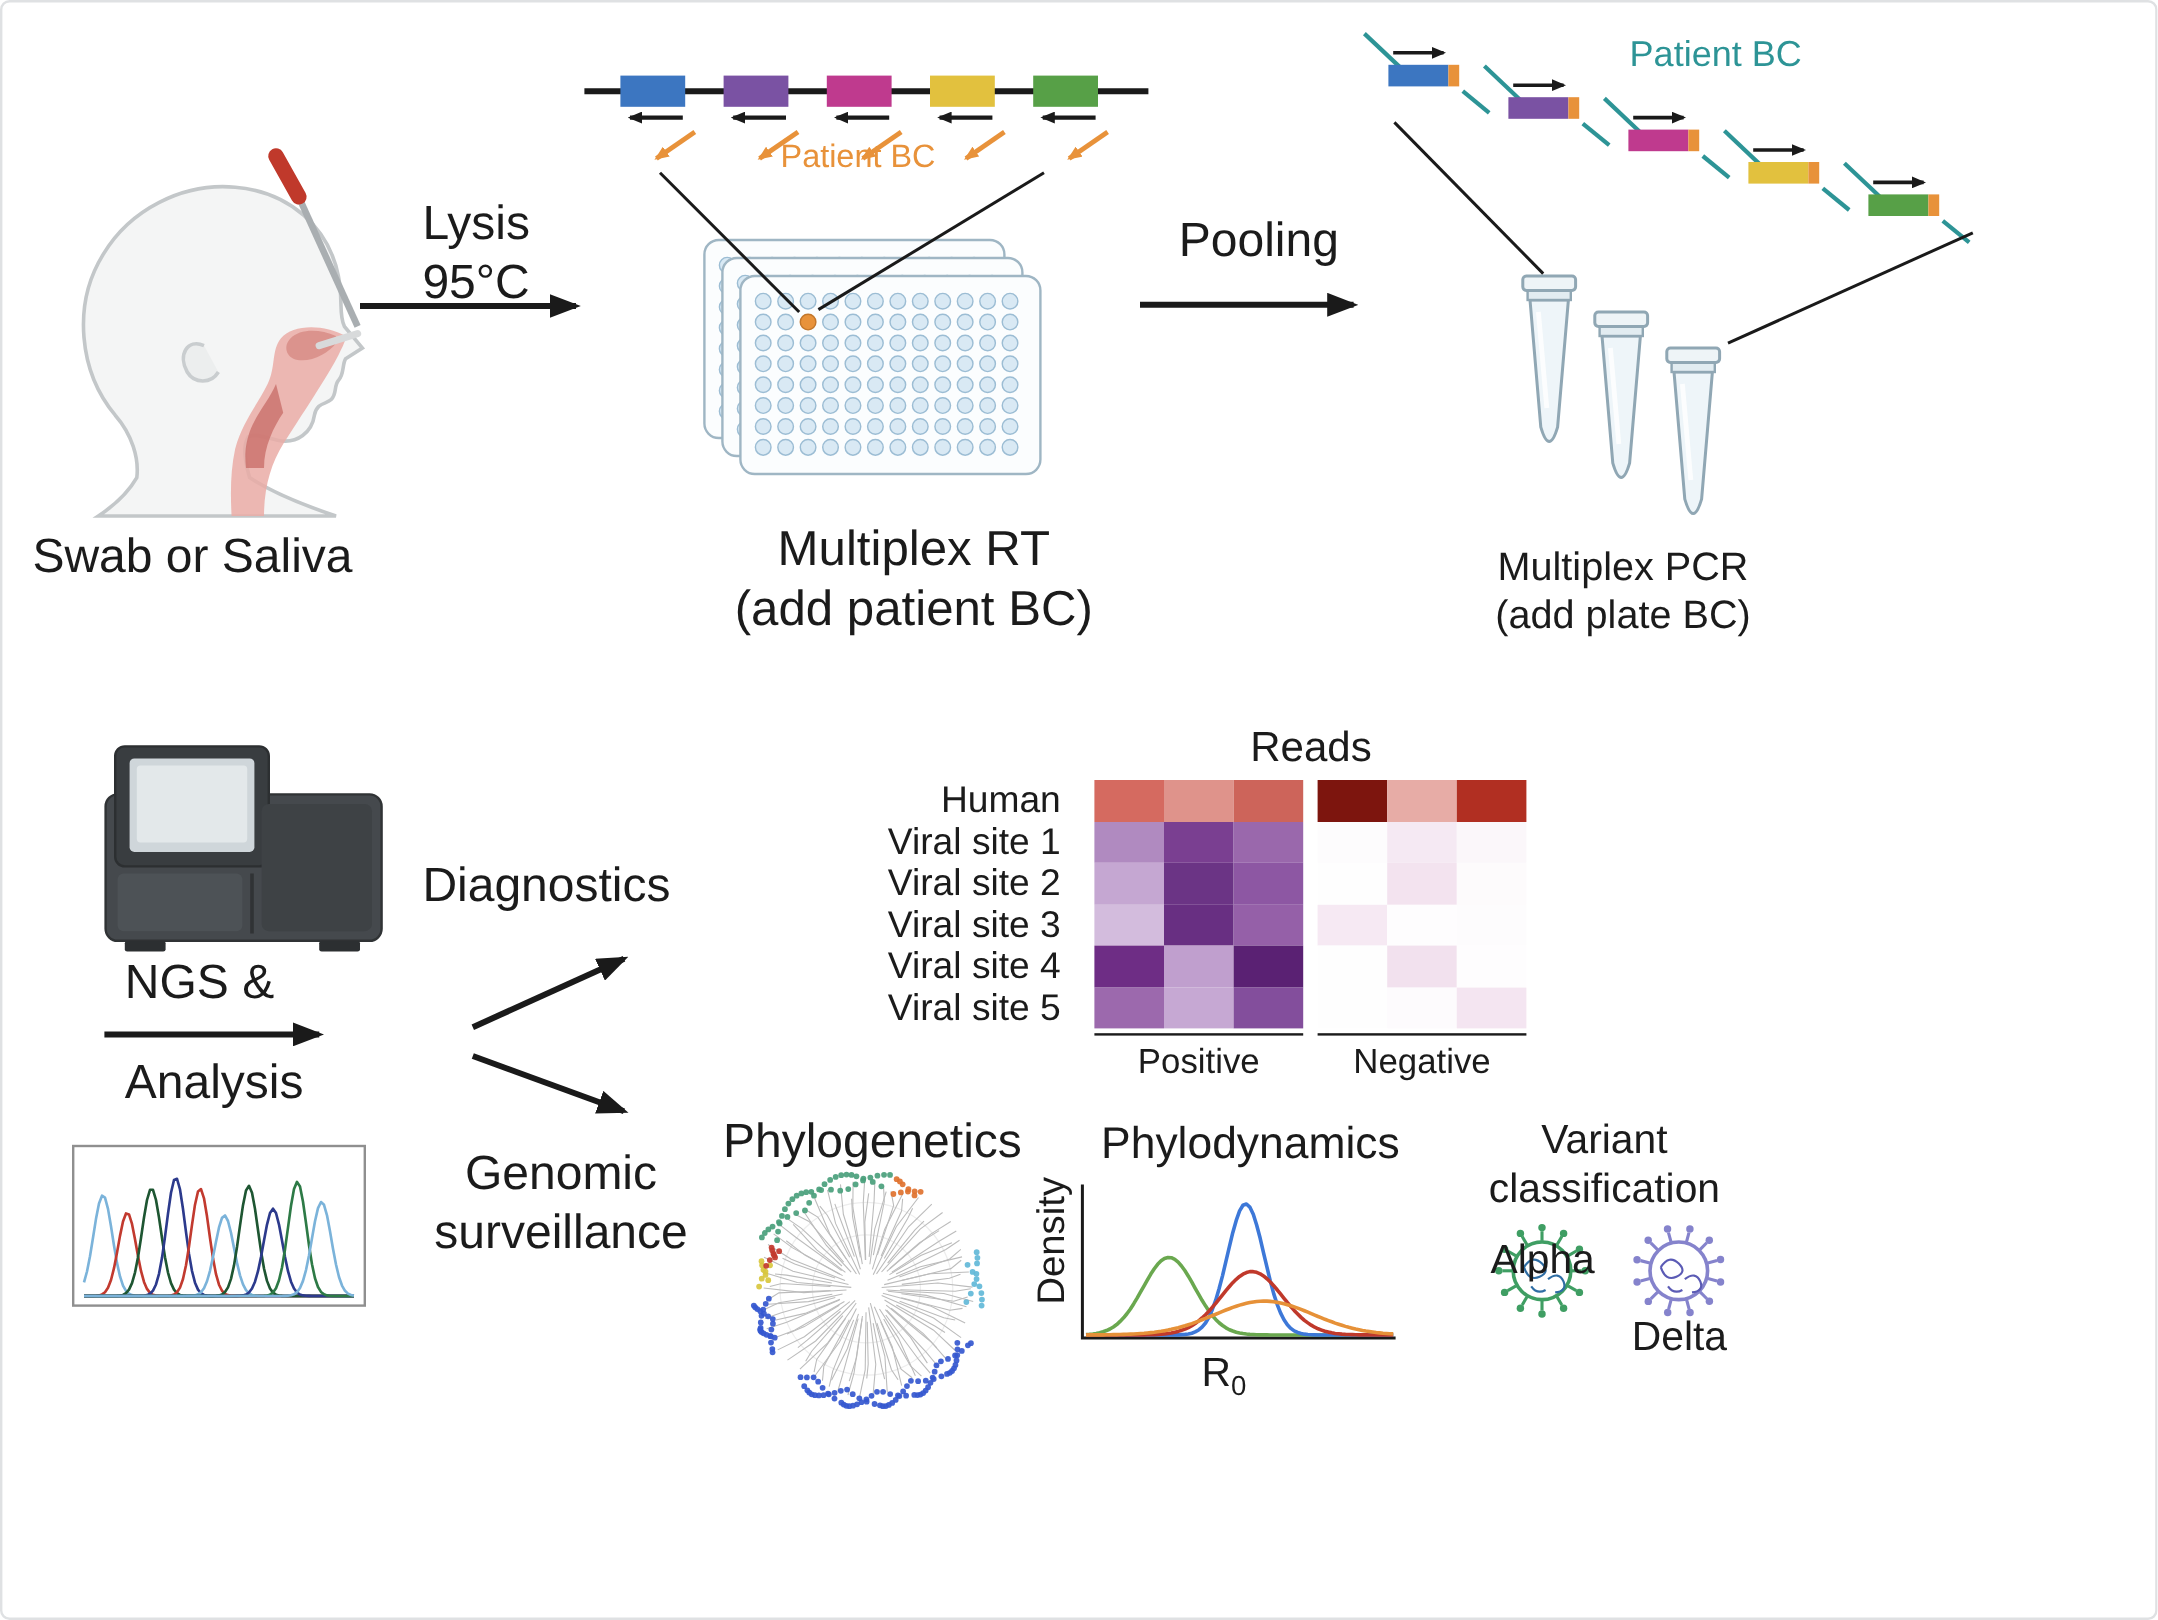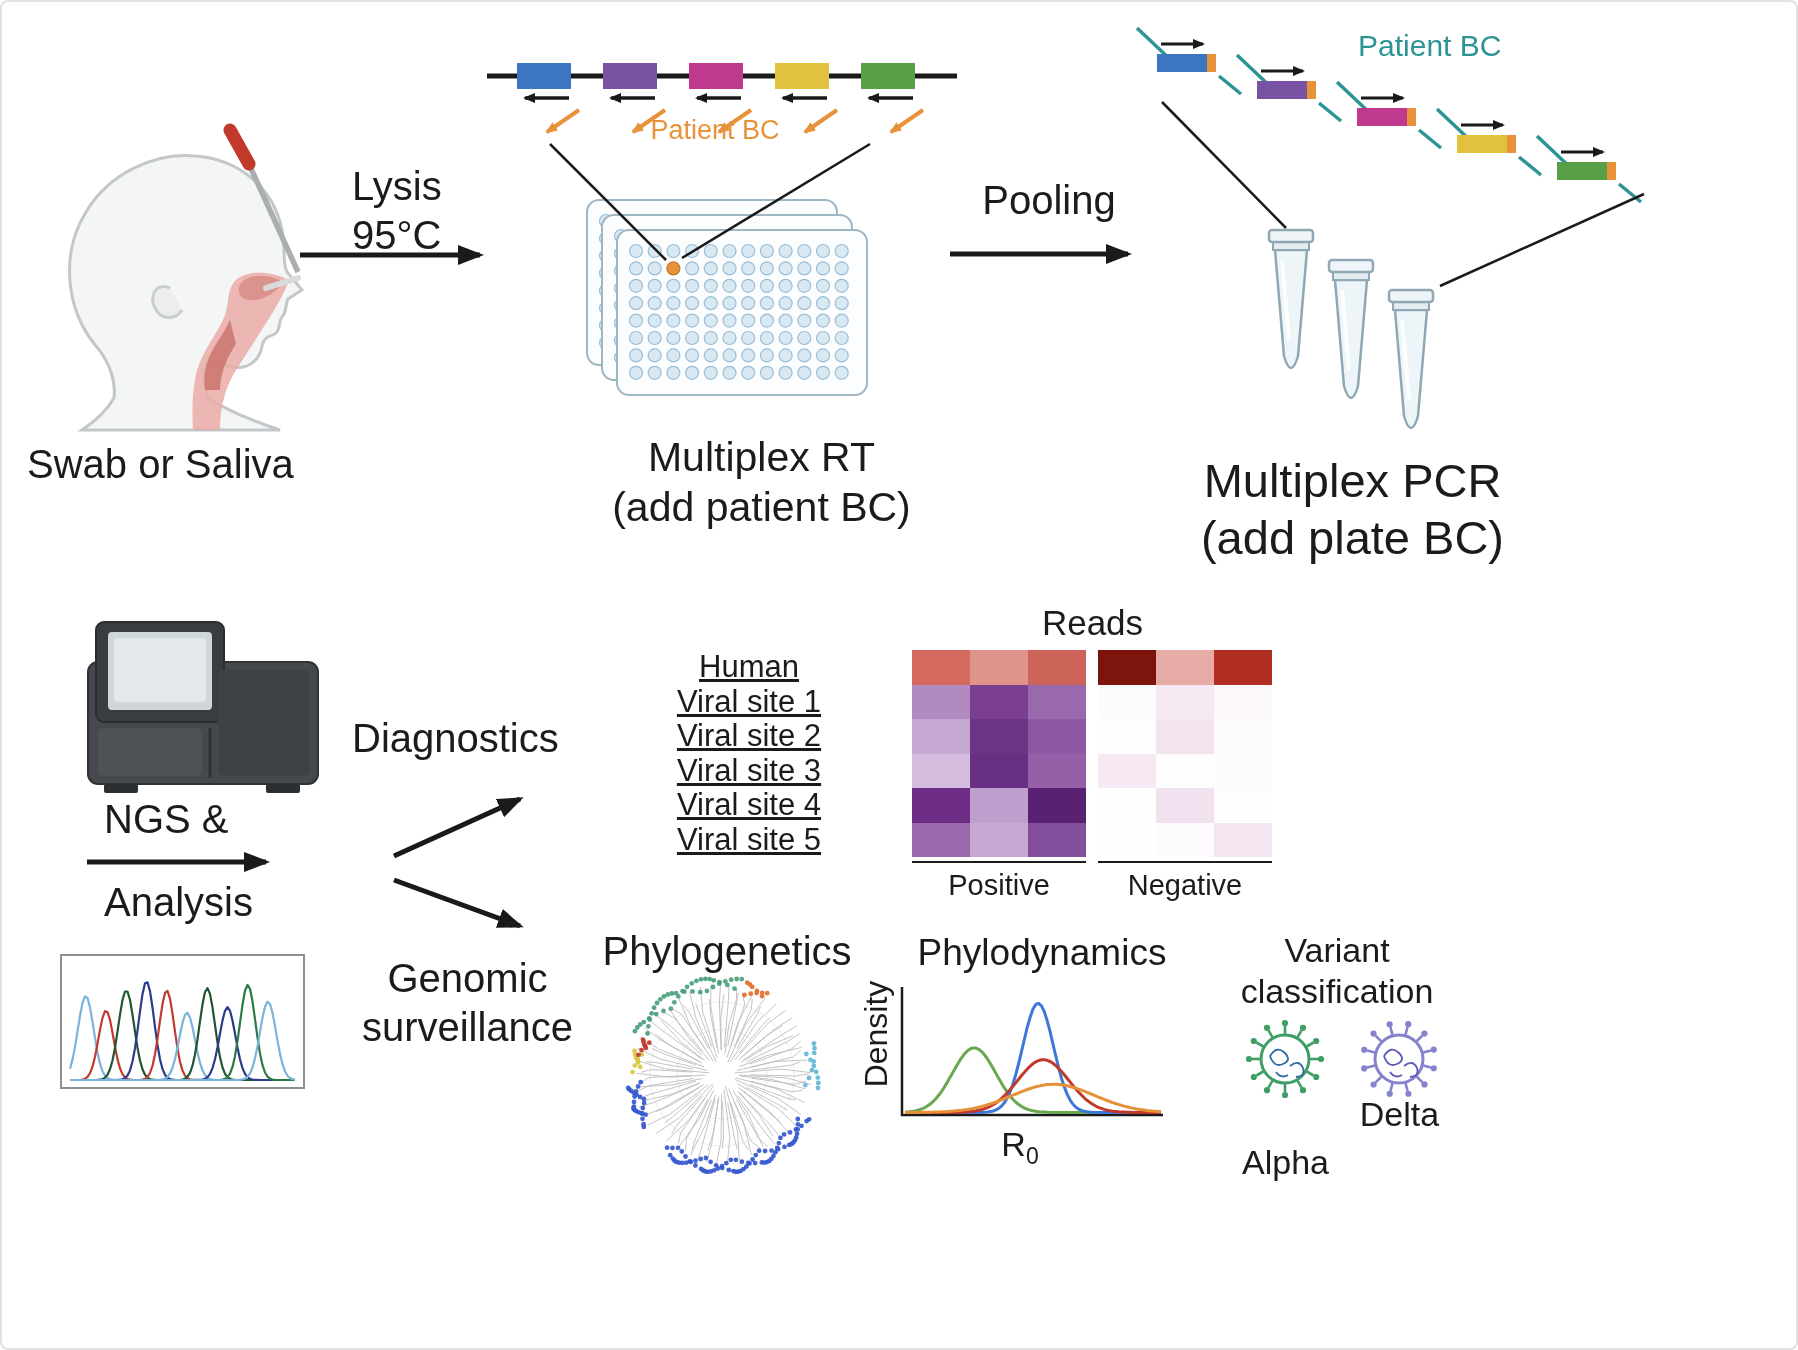--- a/index.html
+++ b/index.html
@@ -5,21 +5,21 @@
   * { margin:0; padding:0; box-sizing:border-box; }
   body { background:#ffffff; font-family:"Liberation Sans", sans-serif; color:#1b1b1b; }
   .canvas { position:relative; width:1798px; height:1350px; background:#ffffff;
             border:2px solid #dfe1e3; border-radius:8px; overflow:hidden; }
   .abs { position:absolute; }
   .label { position:absolute; color:#1b1b1b; line-height:1.22; white-space:nowrap; }
   .center { text-align:center; }
   .orange-text { color:#e8923a; }
   .teal-text { color:#2d9496; }
   .hm-cell { position:absolute; width:58px; height:34.5px; }
-  .hm-rowlabel { height:34.5px; line-height:34.5px; text-align:center; padding-right:14px; font-size:31px;text-decoration:underline; }
+  .hm-rowlabel { height:34.5px; line-height:34.5px; text-align:right; padding-right:14px; font-size:31px; }
   .groupline { position:absolute; height:0; border-top:2.5px solid #1b1b1b; }
   svg { overflow:visible; }
 </style>
 </head>
 <body>
 
 <div class="canvas">
 
   <svg class="abs" style="left:0;top:0;pointer-events:none;z-index:4" width="1798" height="1350" viewBox="0 0 1798 1350">
     <defs>
@@ -446,21 +446,21 @@
       <rect x="0" y="2" width="44" height="12" rx="3" fill="#eef4f7" stroke="#90a7b4" stroke-width="2.5"></rect>
       <line x1="13" y1="32" x2="20" y2="112" stroke="#ffffff" stroke-width="4" opacity="0.85"></line>
     </g>
     <g transform="translate(12,8)">
       <path d="M6,22 L38,22 L29,128 Q22,152 15,128 Z" fill="#eef5f9" stroke="#90a7b4" stroke-width="2.5"></path>
       <rect x="4" y="12" width="36" height="10" fill="#e2ecf1" stroke="#90a7b4" stroke-width="2"></rect>
       <rect x="0" y="2" width="44" height="12" rx="3" fill="#eef4f7" stroke="#90a7b4" stroke-width="2.5"></rect>
       <line x1="13" y1="32" x2="20" y2="112" stroke="#ffffff" stroke-width="4" opacity="0.85"></line>
     </g>
   </svg>
-  <div class="label center" style="left:1138px;top:450px;width:425px;font-size:47px">
+  <div class="label center" style="left:1138px;top:450px;width:425px;font-size:33px">
     <div>Multiplex PCR</div>
     <div>(add plate BC)</div>
   </div>
 
   <svg class="abs" style="left:78px;top:618px" width="250" height="180" viewBox="0 0 250 180">
     <rect x="8" y="42" width="230" height="122" rx="10" fill="#45494d" stroke="#303335" stroke-width="2"></rect>
     <rect x="16" y="2" width="128" height="100" rx="8" fill="#393d40" stroke="#2c2f31" stroke-width="2"></rect>
     <rect x="28" y="12" width="104" height="78" rx="4" fill="#cfd6da"></rect>
     <rect x="34" y="18" width="92" height="64" rx="3" fill="#e3e8ea"></rect>
     <rect x="18" y="108" width="104" height="48" rx="5" fill="#4d5256"></rect>
@@ -894,16 +894,16 @@
       <line x1="51.42701379730387" y1="20.840250546637165" x2="53.48365821244111" y2="13.109130721561058" stroke="#8583cc" stroke-width="2.6"></line>
       <circle cx="54.25489986811757" cy="10.20996078715752" r="3.1" fill="#8583cc"></circle>
       <line x1="62.64583194561966" y1="27.29055012297252" x2="68.29249816821795" y2="21.623526162323724" stroke="#8583cc" stroke-width="2.6"></line>
       <circle cx="70.40999800169232" cy="19.49839217708043" r="3.1" fill="#8583cc"></circle>
       <line x1="69.13646367433135" y1="38.48608249225681" x2="76.86013205011739" y2="36.401628889779" stroke="#8583cc" stroke-width="2.6"></line>
       <circle cx="79.75650769103714" cy="35.619958788849814" r="3.1" fill="#8583cc"></circle>
       <path d="M30,42 q7,-11 15,-3 q7,7 -2,11 q-9,4 -13,-8" fill="none" stroke="#5b5bb5" stroke-width="1.8"></path>
       <path d="M50,52 q9,-7 13,2 q3,8 -7,9" fill="none" stroke="#5b5bb5" stroke-width="1.8"></path>
       <path d="M36,58 q5,7 12,3" fill="none" stroke="#5b5bb5" stroke-width="1.8"></path>
     </svg>
-  <div class="label center" style="left:1226px;top:1140px;width:115px;font-size:34px">Alpha</div>
+  <div class="label center" style="left:1226px;top:1028px;width:115px;font-size:34px">Alpha</div>
   <div class="label center" style="left:1340px;top:1092px;width:115px;font-size:34px">Delta</div>
 
 </div>
 
 </body></html>

